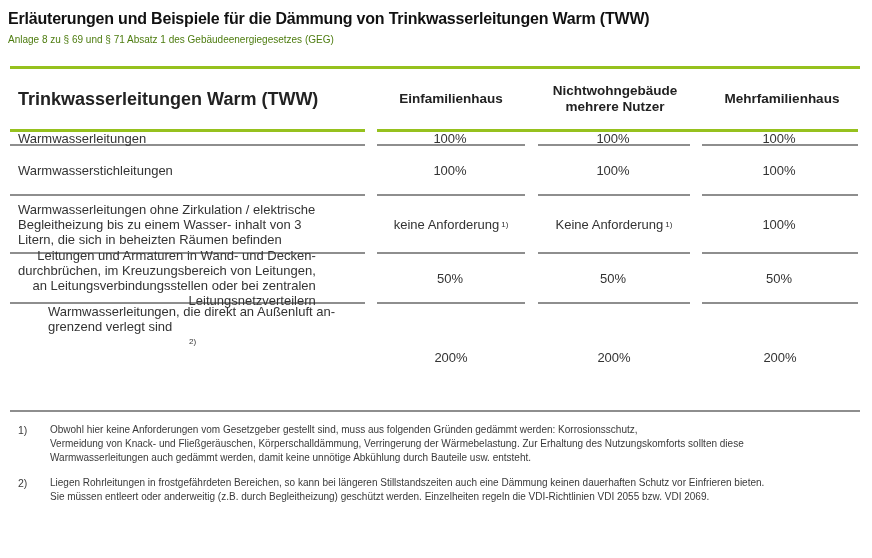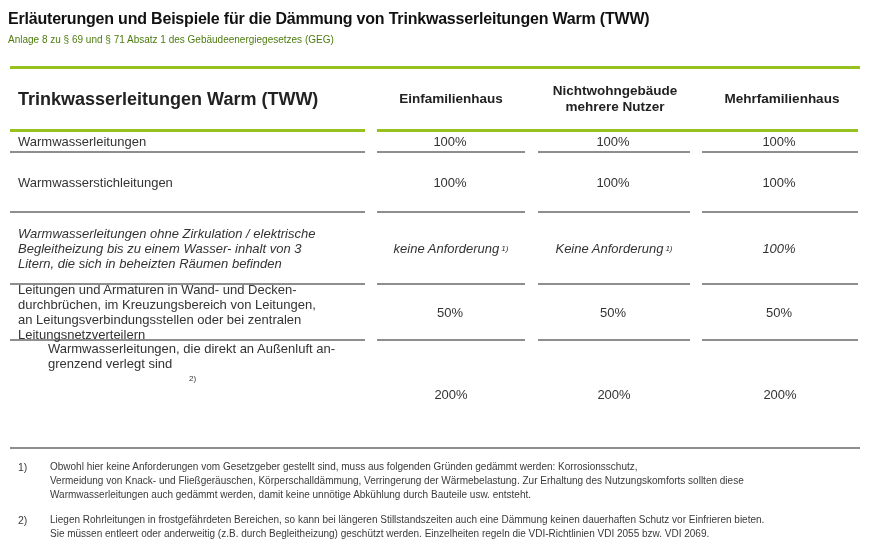--- a/index.html
+++ b/index.html
@@ -47,24 +47,24 @@
   .trow{display:flex;}
   .cell{
     box-sizing:border-box;display:flex;align-items:center;
     border-bottom:2px solid var(--gray);
     font-size:13px;line-height:15px;color:#333;
   }
   .c1{width:355px;padding-left:8px;}
   .c2{width:148px;margin-left:12px;justify-content:center;text-align:center;}
   .c3{width:152px;margin-left:13px;justify-content:center;text-align:center;}
   .c4{width:156px;margin-left:12px;justify-content:center;text-align:center;}
-  .r1 .cell{height:21px;text-align:center;}
-  .r2 .cell{height:60px;}
-  .r3 .cell{height:72px;font-style:italic;}
-  .r4 .cell{height:56px;}
+  .r1 .cell{height:14px;text-align:center;}
+  .r2 .cell{height:50px;}
+  .r3 .cell{height:58px;}
+  .r4 .cell{height:50px;text-align:right;}
   .r5 .cell{height:106px;border-bottom:none;flex-direction:column;}
   .lbl{white-space:pre-line;}
   .supref{font-size:8px;vertical-align:5px;letter-spacing:0;margin-left:2px;color:#333;}
   .rule-bottom{height:0;border-top:2px solid var(--gray);width:850px;margin-left:10px;}
   
   .footnotes{margin:11px 12px 0 10px;}
   .footnote{display:flex;margin-bottom:11px;}
   .fmark{
     width:40px;box-sizing:border-box;padding-left:8px;flex:none;
     font-size:10.5px;line-height:14px;color:#3a3a3a;

